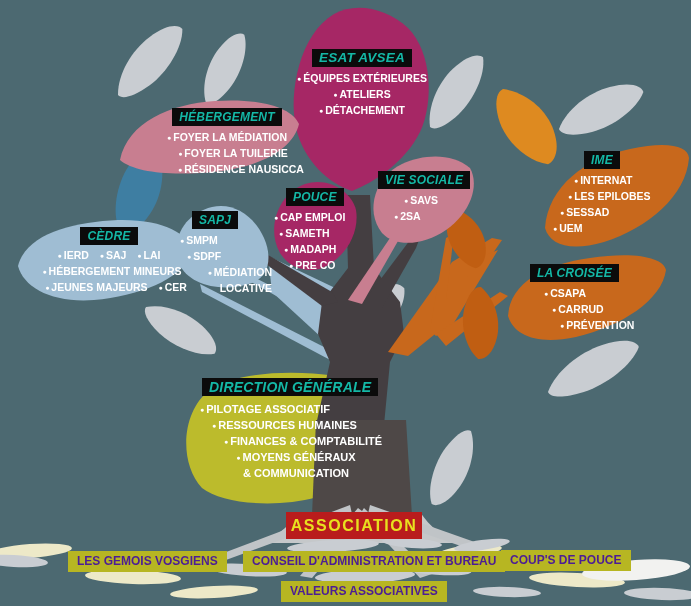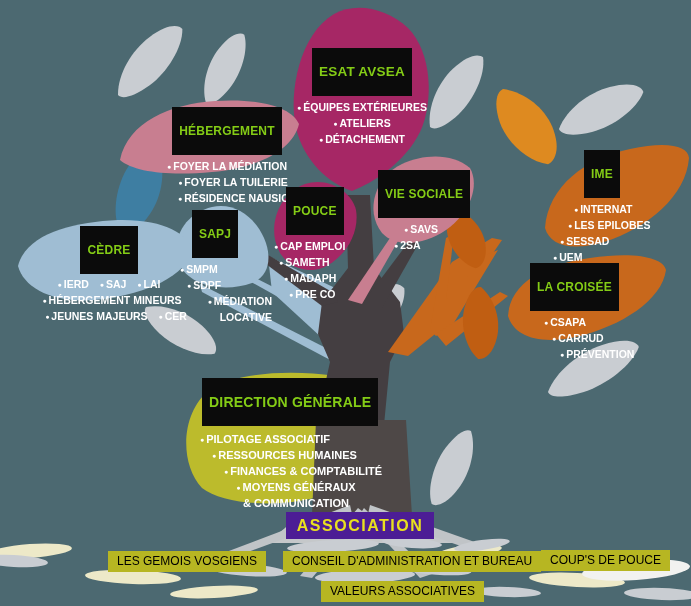--- a/index.html
+++ b/index.html
@@ -5,23 +5,24 @@
   html,body{margin:0;padding:0;}
   #stage{
     position:relative;width:691px;height:606px;overflow:hidden;
     background:#4C6971;
     font-family:"Liberation Sans",sans-serif;
   }
   #tree-svg{position:absolute;left:0;top:0;}
   
   .unit{position:absolute;color:#fff;font-weight:bold;}
   .unit .hdr{
-    display:inline-block;background:#0b0b0b;color:#84cc16;
-    font-size:12px;line-height:14px;padding:17px 7px;letter-spacing:.2px;
+    display:inline-block;background:#0b0b0b;color:#14b8a6;
+    font-size:12px;line-height:14px;padding:2px 7px;letter-spacing:.2px;
     white-space:nowrap;
+    font-style:italic;
   }
   .unit ul{margin:4px 0 0;padding:0;list-style:none;font-size:10.5px;line-height:14px;}
   .unit li{white-space:nowrap;}
   .unit li::before,.unit .it::before{content:"● ";font-size:7px;position:relative;top:-1px;}
   .center{text-align:center;}
   
   #u-esat{left:288px;top:48px;width:148px;}
   #u-esat .hdr{font-size:13.5px;}
   #u-hebergements{left:148px;top:107px;width:158px;}
   #u-hebergements li:nth-child(1){position:relative;left:0px;}
@@ -58,27 +59,27 @@
   #u-croisee li:nth-child(3){margin-left:30px;}
   #u-dg{left:196px;top:378px;width:178px;}
   #u-dg .hdr{font-size:14px;margin-left:6px;}
   #u-dg ul{font-size:11px;line-height:15px;margin-top:6px;}
   #u-dg li:nth-child(1){margin-left:4px;}
   #u-dg li:nth-child(2){margin-left:16px;}
   #u-dg li:nth-child(3){margin-left:28px;}
   #u-dg li:nth-child(4){margin-left:36px;width:128px;white-space:normal;text-align:center;}
   
   #association{
-    position:absolute;left:286px;top:512px;width:148px;height:27px;
-    background:#4c1d95;color:#E8E01F;font-weight:bold;font-size:16px;
+    position:absolute;left:286px;top:512px;width:136px;height:27px;
+    background:#b91c1c;color:#E8E01F;font-weight:bold;font-size:16px;
     line-height:27px;text-align:center;letter-spacing:1.5px;white-space:nowrap;
   }
   .band{
-    position:absolute;background:#B7B622;color:#000000;font-weight:normal;
-    font-size:12px;line-height:21px;height:21px;padding:0 9px;white-space:nowrap;margin-left:40px;
+    position:absolute;background:#B7B622;color:#4c1d95;font-weight:bold;
+    font-size:12px;line-height:21px;height:21px;padding:0 9px;white-space:nowrap;
   }
   #band-gemois{left:68px;top:551px;}
   #band-conseil{left:243px;top:551px;}
   #band-coups{left:501px;top:550px;}
   #band-valeurs{left:281px;top:581px;}
 </style>
 </head>
 <body>
 
 <div id="stage">

